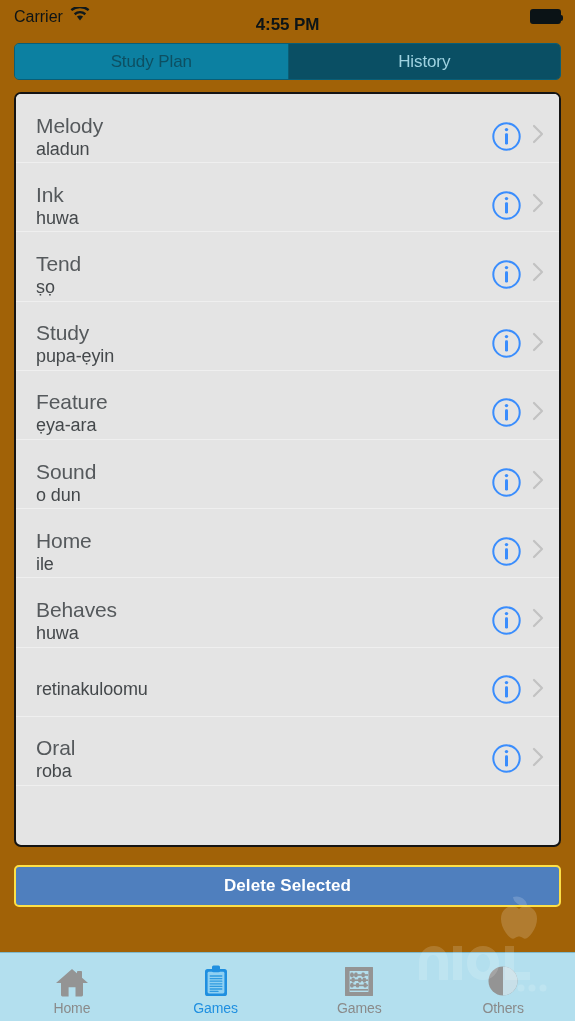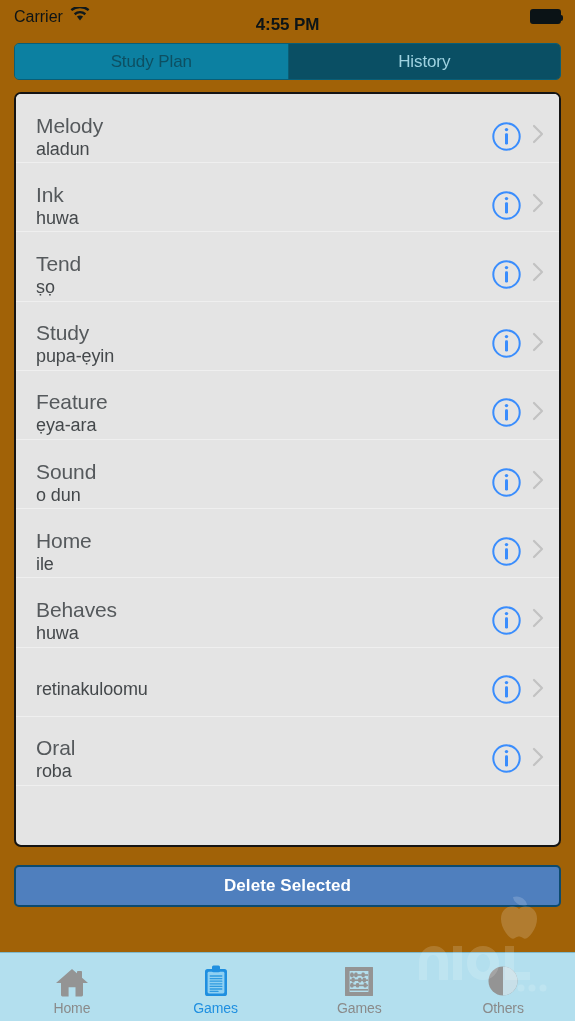--- a/index.html
+++ b/index.html
@@ -89,21 +89,21 @@
   }
   .row-accessories { flex:0 0 auto; display:flex; align-items:center; gap:9px; }
   .info-btn { width:31px; height:31px; display:block; cursor:pointer; }
   .chev { display:block; }
 
   
   #delete-wrap { padding:18px 14px 0 14px; flex:0 0 auto; }
   #delete-btn {
     width:100%; height:42px;
     background:#4f7fbe;
-    border:2px solid #0c4a6e;
+    border:2px solid #fde047;
     border-radius:5px;
     color:#ffffff; font-size:17px; font-weight:700;
     letter-spacing:0.1px;
     display:flex; align-items:center; justify-content:center;
     cursor:pointer;
   }
 
   
   #tabbar {
     margin-top:auto;

